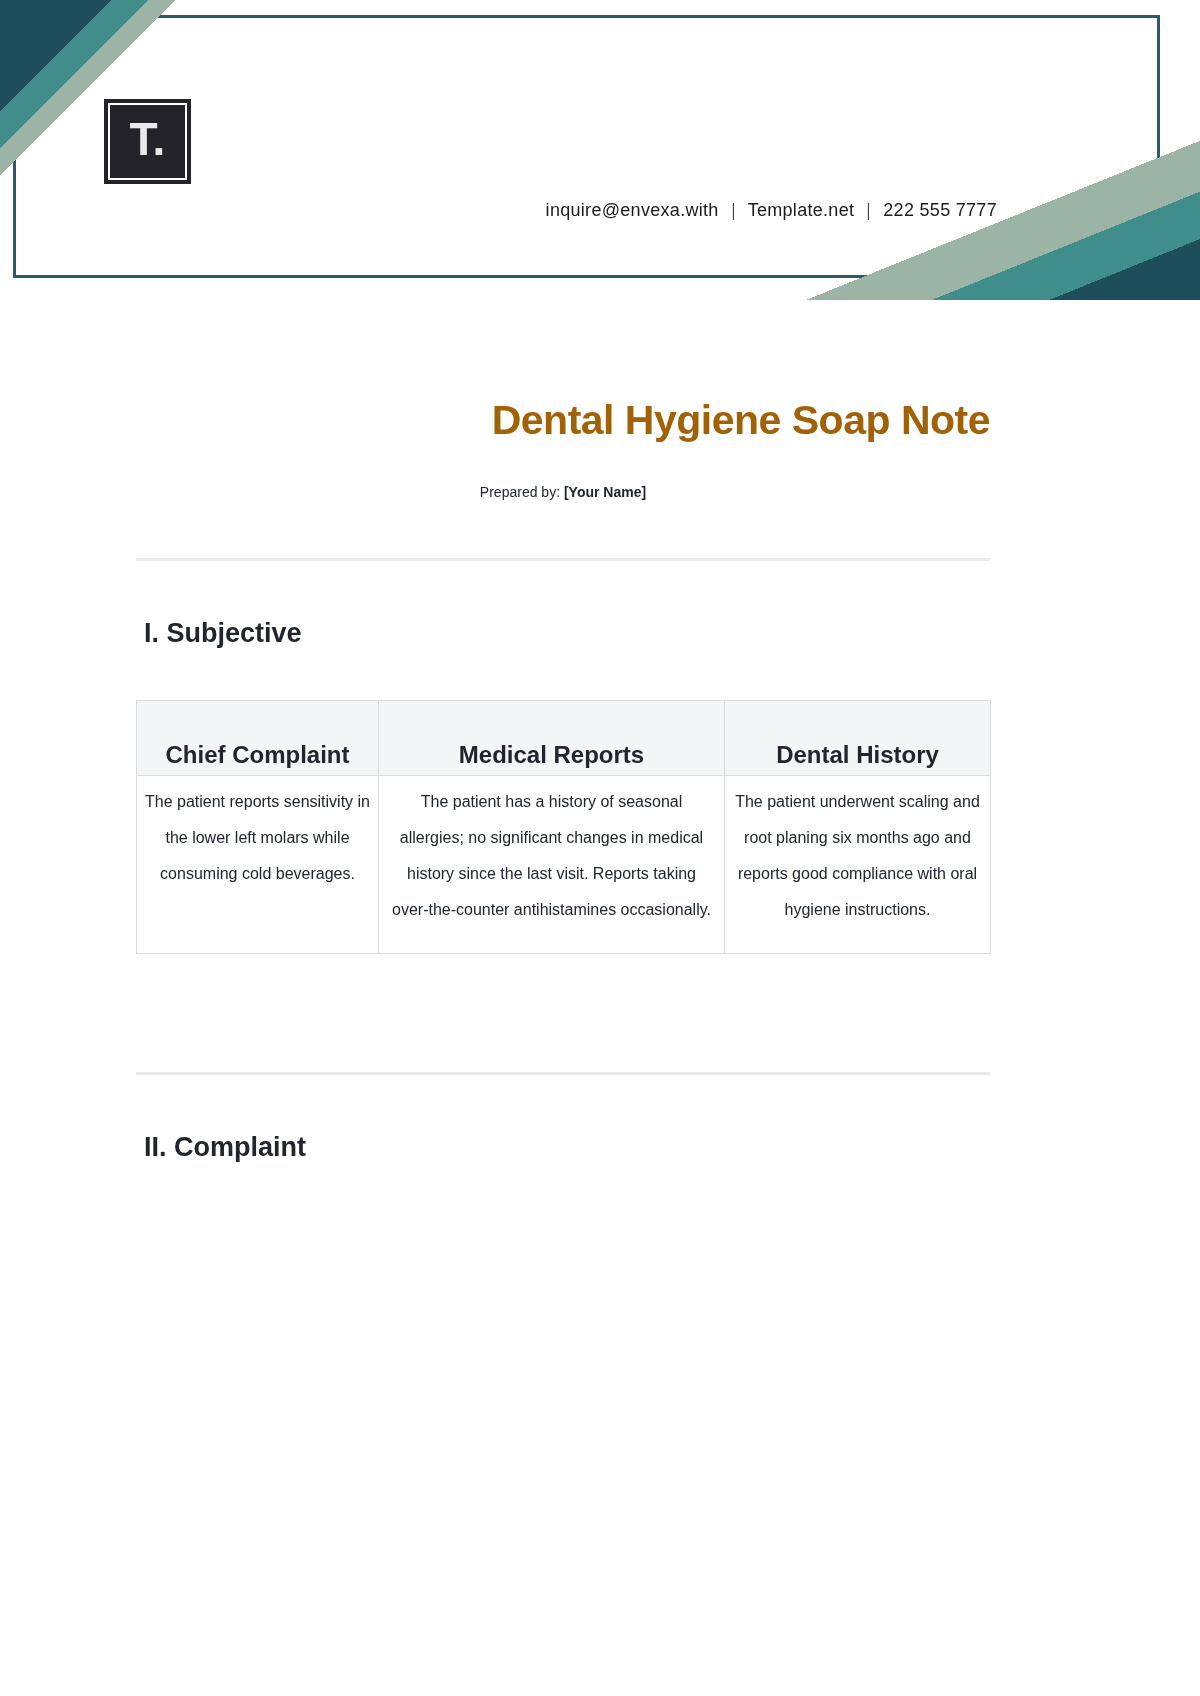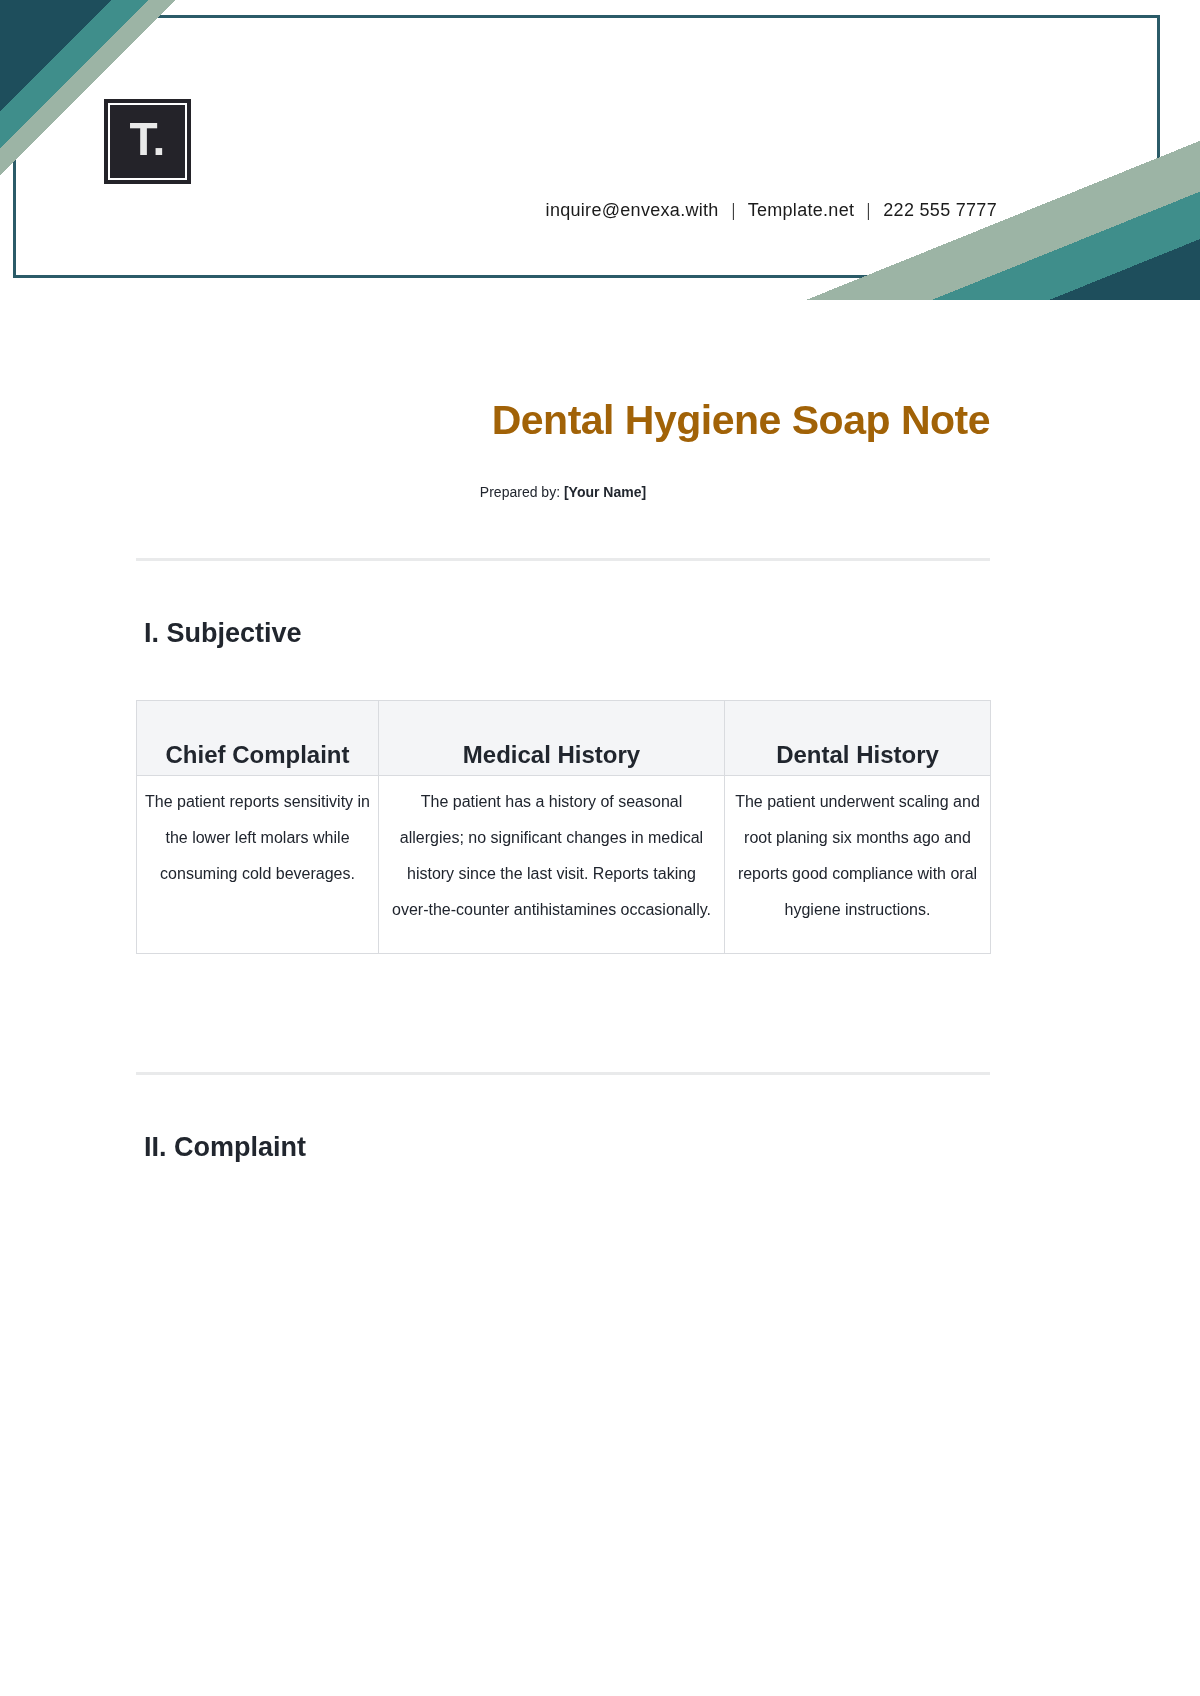--- a/index.html
+++ b/index.html
@@ -137,21 +137,21 @@
 
     <table class="subjective-table">
       <colgroup>
         <col class="c1">
           <col class="c2">
           <col class="c3">
       </colgroup>
       <thead>
         <tr>
           <th>Chief Complaint</th>
-          <th>Medical History</th>
+          <th>Medical Reports</th>
           <th>Dental History</th>
         </tr>
       </thead>
       <tbody>
         <tr>
           <td>The patient reports sensitivity in the lower left molars while consuming cold beverages.</td>
           <td>The patient has a history of seasonal allergies; no significant changes in medical history since the last visit. Reports taking over-the-counter antihistamines occasionally.</td>
           <td>The patient underwent scaling and root planing six months ago and reports good compliance with oral hygiene instructions.</td>
         </tr>
       </tbody>

